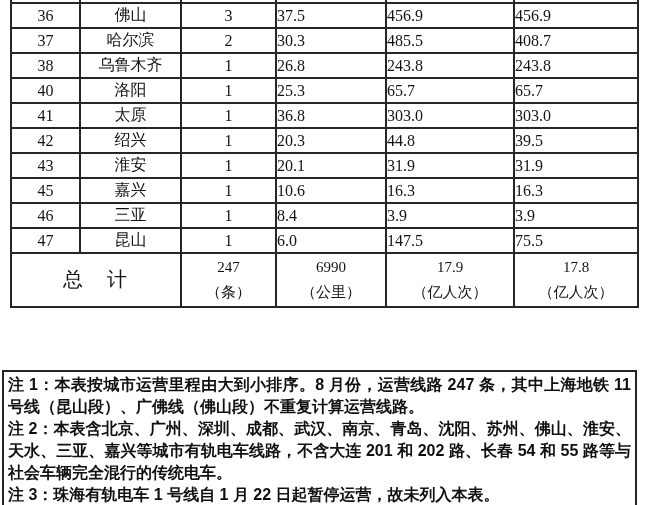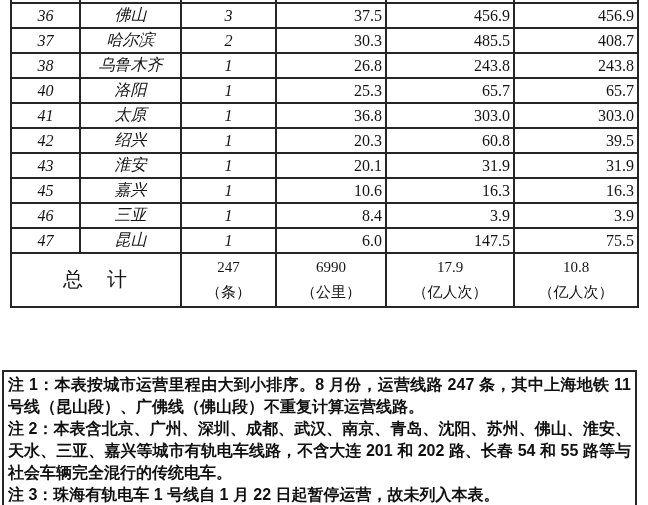--- a/index.html
+++ b/index.html
@@ -24,22 +24,22 @@
   .rail-table td {
     border: 2px solid #262626;
     font-size: 16px;
     color: #141414;
     overflow: hidden;
     white-space: nowrap;
     padding: 0;
   }
   .rail-table tr.sliver-row td { height: 2px; border-top: none; }
   .rail-table tr.data-row td { height: 23px; }
-  .cell-center { text-align: center; font-style: italic; }
-  .cell-right  { text-align: right; padding-right: 3px !important; }
+  .cell-center { text-align: center; }
+  .cell-right  { padding-right: 3px !important; }
   .rail-table tr.total-row td {
     height: 52px;
     text-align: center;
     font-size: 15px;
     line-height: 25px;
     vertical-align: middle;
   }
   .total-label { font-size: 20px; letter-spacing: 2px; }
   
   .notes-box {
@@ -123,21 +123,21 @@
         <td class="cell-center">1</td>
         <td class="cell-right">36.8</td>
         <td class="cell-right">303.0</td>
         <td class="cell-right">303.0</td>
       </tr>
       <tr class="data-row">
         <td class="cell-center">42</td>
         <td class="cell-center">绍兴</td>
         <td class="cell-center">1</td>
         <td class="cell-right">20.3</td>
-        <td class="cell-right">60.8</td>
+        <td class="cell-right">44.8</td>
         <td class="cell-right">39.5</td>
       </tr>
       <tr class="data-row">
         <td class="cell-center">43</td>
         <td class="cell-center">淮安</td>
         <td class="cell-center">1</td>
         <td class="cell-right">20.1</td>
         <td class="cell-right">31.9</td>
         <td class="cell-right">31.9</td>
       </tr>
@@ -176,21 +176,21 @@
         </td>
         <td>
           <div>6990</div>
           <div>（公里）</div>
         </td>
         <td>
           <div>17.9</div>
           <div>（亿人次）</div>
         </td>
         <td>
-          <div>10.8</div>
+          <div>17.8</div>
           <div>（亿人次）</div>
         </td>
       </tr>
     </tbody>
   </table>
 
   <div class="notes-box">
     <p>注 1：本表按城市运营里程由大到小排序。8 月份，运营线路 247 条，其中上海地铁 11 号线（昆山段）、广佛线（佛山段）不重复计算运营线路。</p>
     <p>注 2：本表含北京、广州、深圳、成都、武汉、南京、青岛、沈阳、苏州、佛山、淮安、天水、三亚、嘉兴等城市有轨电车线路，不含大连 201 和 202 路、长春 54 和 55 路等与社会车辆完全混行的传统电车。</p>
     <p>注 3：珠海有轨电车 1 号线自 1 月 22 日起暂停运营，故未列入本表。</p>

